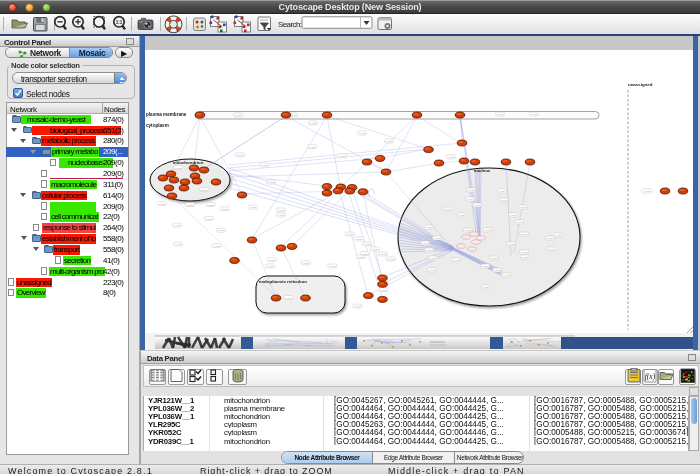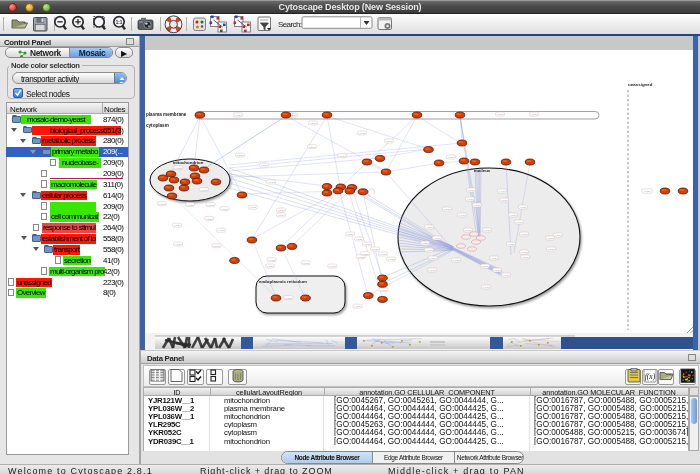--- a/index.html
+++ b/index.html
@@ -113,21 +113,21 @@
           <line x1="7" y1="3" x2="3.5" y2="6.5" stroke="#2a9a2a" stroke-width="0.7"></line>
         </svg>
     <div class="abs" style="left:63px;top:0;width:45px;height:11.5px;background:linear-gradient(#a6cbf2,#5d96dc);border-left:1px solid #8a8a8a;text-align:center;font-size:8.4px;letter-spacing:-0.3px;font-weight:bold;color:#0a2038;line-height:11px">Mosaic</div>
   </div>
   <div class="abs" style="left:115px;top:10.5px;width:18px;height:11.5px;border:1px solid #8a8a8a;border-radius:5px;background:linear-gradient(#fdfdfd,#d8d8d8);text-align:center;font-size:8px;line-height:11.5px;color:#111">▶</div>
 
   <div class="abs" style="left:7px;top:29px;width:128px;height:34px;border:1px solid #b2b2b2;border-radius:4px"></div>
   <div class="abs" style="left:9px;top:25px;font-size:7.6px;letter-spacing:-0.3px;font-weight:bold;color:#333;background:#e6e6e6;padding:0 2px">Node color selection</div>
 
   <div class="abs" style="left:12px;top:36px;width:115px;height:12px;border:1px solid #8f8f8f;border-radius:6px;background:linear-gradient(#ffffff,#d4d4d4);overflow:hidden">
-    <div class="abs" style="left:8px;top:1.5px;font-size:8.2px;letter-spacing:-0.45px;color:#111;line-height:10px">transporter activity</div>
+    <div class="abs" style="left:8px;top:1.5px;font-size:8.2px;letter-spacing:-0.45px;color:#111;line-height:10px">transporter secretion</div>
     <div class="abs" style="left:101px;top:0;width:14px;height:12px;background:linear-gradient(#8fc0f2,#3f7fd6);border-left:1px solid #777">
       <svg width="14" height="12" viewBox="0 0 14 12">
             <path d="M7,2 l2.5,3 h-5 z" fill="#fff"></path>
             <path d="M7,10 l-2.5,-3 h5 z" fill="#fff"></path>
           </svg>
     </div>
   </div>
 
   <div class="abs" style="left:13px;top:52px;width:9.5px;height:9.5px;border-radius:2px;background:linear-gradient(#7ab0ee,#3c7ad0);border:1px solid #2c5d9e">
     <svg width="8" height="8" viewBox="0 0 8 8" style="position:absolute;left:0;top:0">
@@ -166,21 +166,21 @@
         </div>
         <div style="position:absolute;left:6px;top:146.6px;width:122px;height:10.85px;background:#3161c4;overflow:hidden">
           <span style="position:absolute;left:24px;top:3.2px;width:0;height:0;border-left:3.5px solid transparent;border-right:3.5px solid transparent;border-top:4.5px solid #999"></span>
           <span style="position:absolute;left:35.6px;top:2.2px;width:9px;height:6.5px;background:#6f97c2;border:0.5px solid #44618a;border-radius:1px"></span>
           <span style="position:absolute;left:35.6px;top:1.2px;width:4.5px;height:2px;background:#6f97c2;border:0.5px solid #44618a;border-radius:1px 1px 0 0"></span>
           <span style="position:absolute;left:45px;top:0.8px;font-size:8px;letter-spacing:-0.7px;line-height:9.6px;background:#38e800;color:#000;padding:0 1px;white-space:nowrap">primary metabo</span>
           <span style="position:absolute;left:97px;top:0.8px;font-size:8px;letter-spacing:-0.45px;line-height:9.6px;color:#fff;white-space:nowrap">209(...</span>
         </div>
         <div style="position:absolute;left:6px;top:157.4px;width:122px;height:10.85px;overflow:hidden">
           <span style="position:absolute;left:44px;top:1.4px;width:6px;height:7.5px;background:#fff;border:0.6px solid #888"></span>
-          <span style="position:absolute;left:53px;top:0.8px;font-size:8px;letter-spacing:-0.7px;line-height:9.6px;background:#38e800;color:#000;padding:0 3px;white-space:nowrap">nucleobase-</span>
+          <span style="position:absolute;left:53px;top:0.8px;font-size:8px;letter-spacing:-0.7px;line-height:9.6px;background:#38e800;color:#000;padding:0 9px;white-space:nowrap">nucleobase-</span>
           <span style="position:absolute;left:97px;top:0.8px;font-size:8px;letter-spacing:-0.45px;line-height:9.6px;color:#000;white-space:nowrap">209(0)</span>
         </div>
         <div style="position:absolute;left:6px;top:168.2px;width:122px;height:10.85px;overflow:hidden">
           <span style="position:absolute;left:35px;top:1.4px;width:6px;height:7.5px;background:#fff;border:0.6px solid #888"></span>
           <span style="position:absolute;left:44px;top:10px;font-size:8px;letter-spacing:-0.7px;line-height:9.6px;background:#be185d;color:#000;padding:0 14px;white-space:nowrap">nitrogen compo</span>
           <span style="position:absolute;left:97px;top:0.8px;font-size:8px;letter-spacing:-0.45px;line-height:9.6px;color:#000;white-space:nowrap">209(0)</span>
         </div>
         <div style="position:absolute;left:6px;top:179.1px;width:122px;height:10.85px;overflow:hidden">
           <span style="position:absolute;left:35px;top:1.4px;width:6px;height:7.5px;background:#fff;border:0.6px solid #888"></span>
           <span style="position:absolute;left:44px;top:0.8px;font-size:8px;letter-spacing:-0.7px;line-height:9.6px;background:#38e800;color:#000;padding:0 1px;white-space:nowrap">macromolecule</span>
@@ -747,29 +747,20 @@
                 <rect x="538.9" y="6.3" width="1.4" height="1.4" fill="#d82"></rect>
                 <rect x="547.6" y="11.0" width="1.4" height="1.4" fill="#2a2"></rect>
                 <rect x="544.7" y="3.8" width="1.4" height="1.4" fill="#22c"></rect>
                 <rect x="542.6" y="11.3" width="1.4" height="1.4" fill="#dd2"></rect>
                 <rect x="548.3" y="7.6" width="1.4" height="1.4" fill="#d22"></rect>
               </g>
             </g>
           </svg>
         </div>
   </div>
-  <div class="abs" style="left:2px;top:36px;width:546px;height:8.5px;background:linear-gradient(#f2f2f2,#d2d2d2);border:1px solid #aaa;font-size:7.3px;letter-spacing:-0.1px;color:#111">
-    <div class="abs" style="left:0;top:0px;width:66px;text-align:center">ID</div>
-    <div class="abs" style="left:66px;top:0px;width:114px;text-align:center">_cellularLayoutRegion</div>
-    <div class="abs" style="left:180px;top:0px;width:206px;text-align:center">annotation.GO CELLULAR_COMPONENT</div>
-    <div class="abs" style="left:386px;top:0px;width:158px;text-align:center">annotation.GO MOLECULAR_FUNCTION</div>
-    <div class="abs" style="left:66px;top:0;width:1px;height:7.5px;background:#aaa"></div>
-    <div class="abs" style="left:180px;top:0;width:1px;height:7.5px;background:#aaa"></div>
-    <div class="abs" style="left:386px;top:0;width:1px;height:7.5px;background:#aaa"></div>
-  </div>
   <div class="abs" style="left:548px;top:36px;width:10px;height:8.5px;background:#e0e0e0;border:1px solid #aaa"></div>
   <div class="abs" style="left:2px;top:44.5px;width:546px;height:55px;background:#fff;border-left:1px solid #aaa;border-right:1px solid #aaa;font-size:7.8px;letter-spacing:-0.25px;color:#111">
     <div style="position:absolute;left:0;top:0.0px;width:546px;height:8.2px;white-space:nowrap;overflow:hidden">
           <span style="position:absolute;left:4px;font-weight:bold">YJR121W__1</span>
           <span style="position:absolute;left:80px">mitochondrion</span>
           <span style="position:absolute;left:190px;font-size:8.2px;letter-spacing:0">[GO:0045267, GO:0045261, GO:0044444, G...</span>
           <span style="position:absolute;left:390px;font-size:8.2px;letter-spacing:0">[GO:0016787, GO:0005488, GO:0005215, G...</span>
         </div>
         <div style="position:absolute;left:0;top:8.2px;width:546px;height:8.2px;white-space:nowrap;overflow:hidden">
           <span style="position:absolute;left:4px;font-weight:bold">YPL036W__2</span>

